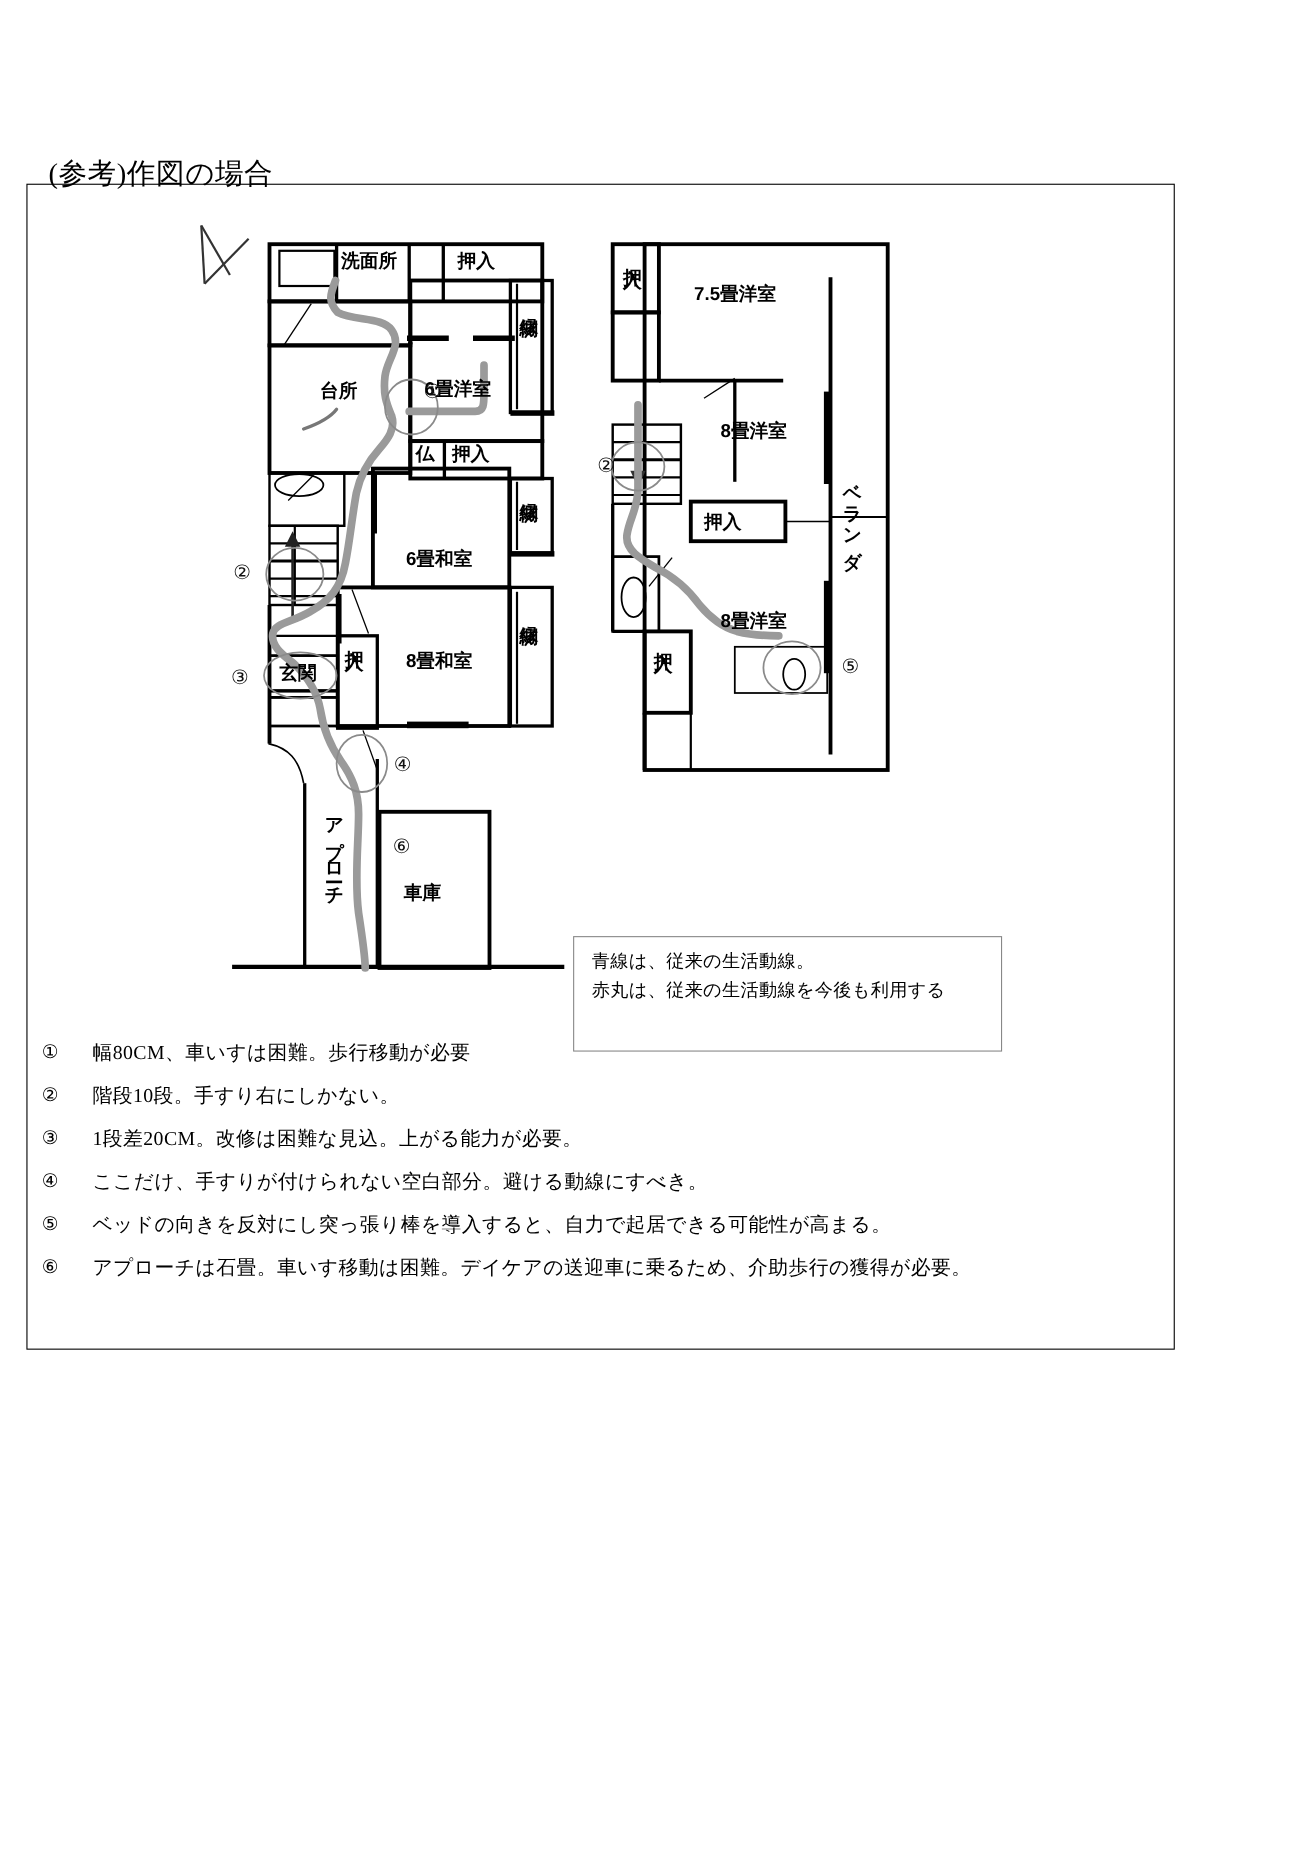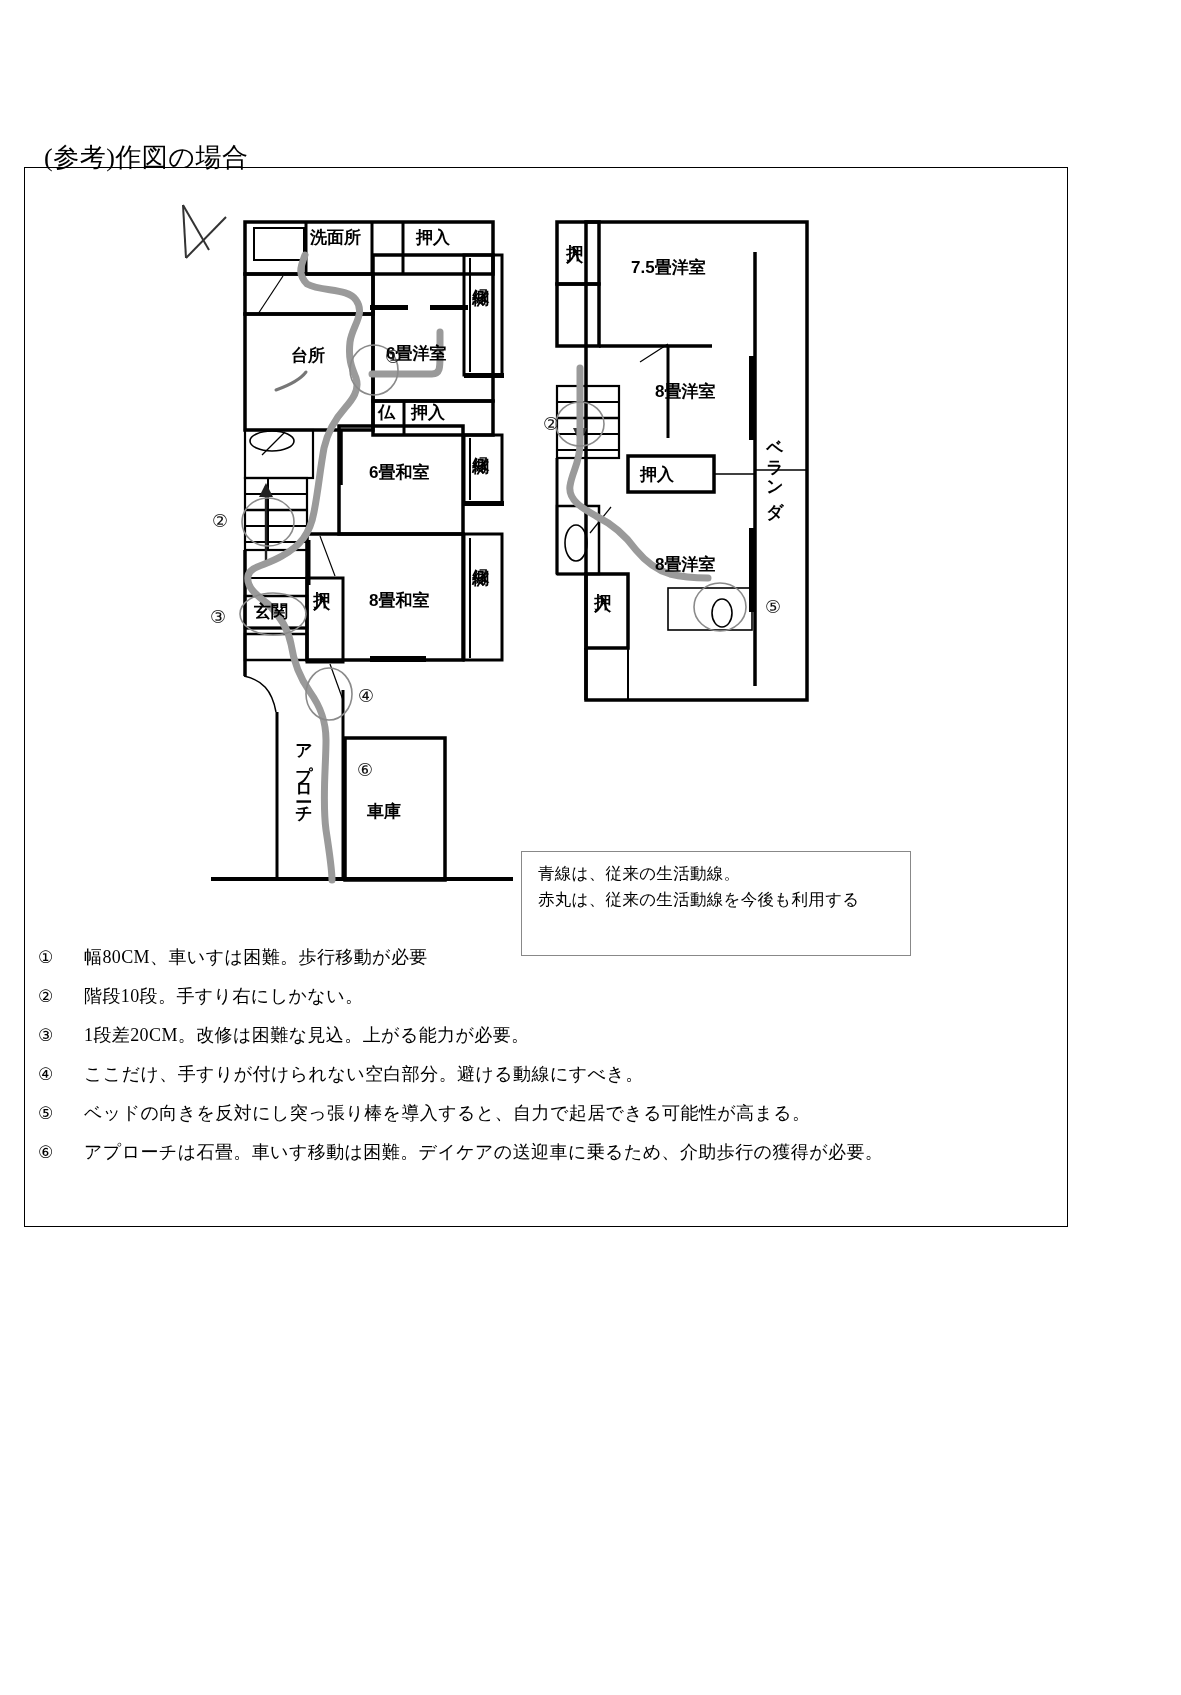--- a/index.html
+++ b/index.html
@@ -303,21 +303,21 @@
     <ellipse cx="580" cy="424" rx="24" ry="22"></ellipse>
   </g>
 </svg>
 
 <div class="lbl" style="left:310px; top:229px;">洗面所</div>
 <div class="lbl" style="left:416px; top:229px;">押入</div>
 <div class="lbl" style="left:386px; top:315px;margin-top:30px;">6畳洋室</div>
 <div class="lbl" style="left:291px; top:347px;">台所</div>
 <div class="lbl" style="left:378px; top:404px;">仏</div>
 <div class="lbl" style="left:411px; top:404px;">押入</div>
-<div class="lbl" style="left:369px; top:464px;">6畳和室</div>
+<div class="lbl" style="left:369px; top:500px;">6畳和室</div>
 <div class="lbl vert" style="left:313px; top:578px; height:74px;">押入</div>
 <div class="lbl" style="left:369px; top:592px;">8畳和室</div>
 <div class="lbl" style="left:254px; top:603px;">玄関</div>
 <div class="lbl vert" style="left:472px; top:276px; height:74px;">縁側</div>
 <div class="lbl vert" style="left:472px; top:444px; height:56px;">縁側</div>
 <div class="lbl vert" style="left:472px; top:556px; height:74px;">縁側</div>
 <div class="lbl vert" style="left:295px; top:732px; height:130px;">アプローチ</div>
 <div class="lbl" style="left:367px; top:803px;">車庫</div>
 
 <div class="lbl vert" style="left:566px; top:231px; height:52px;">押入</div>

